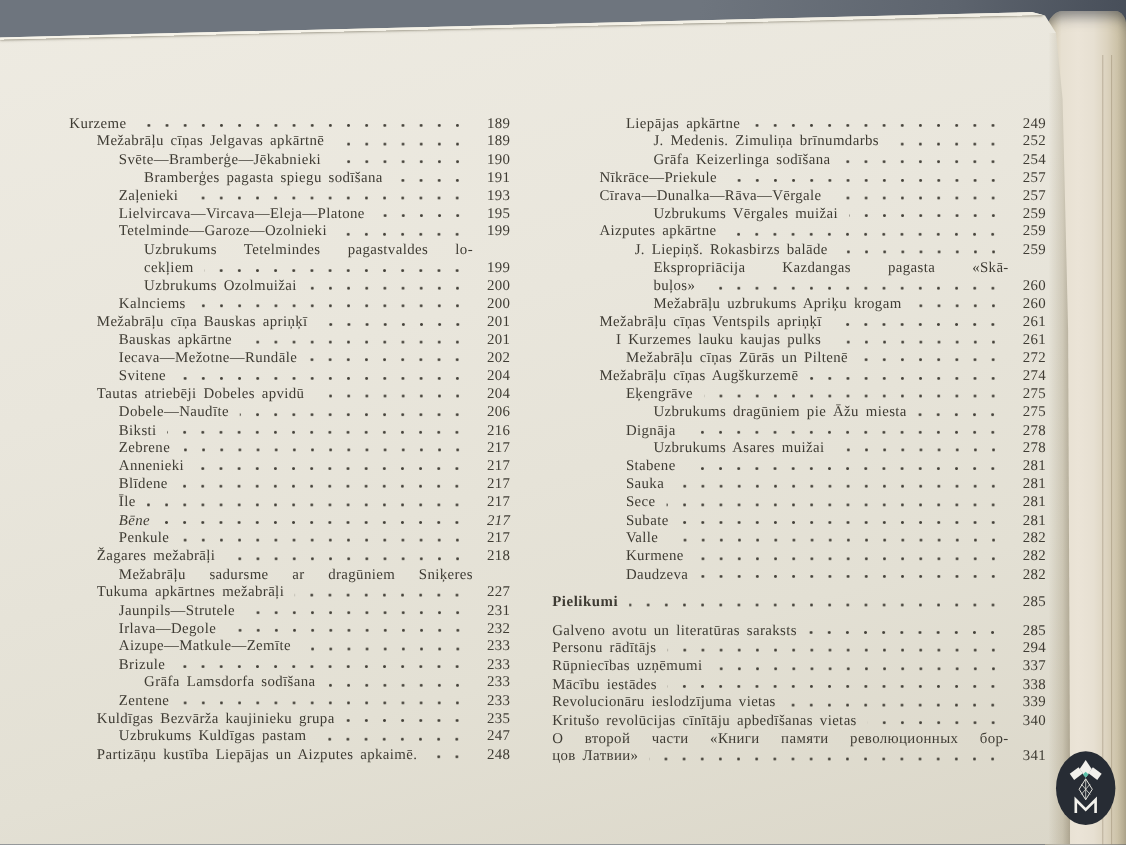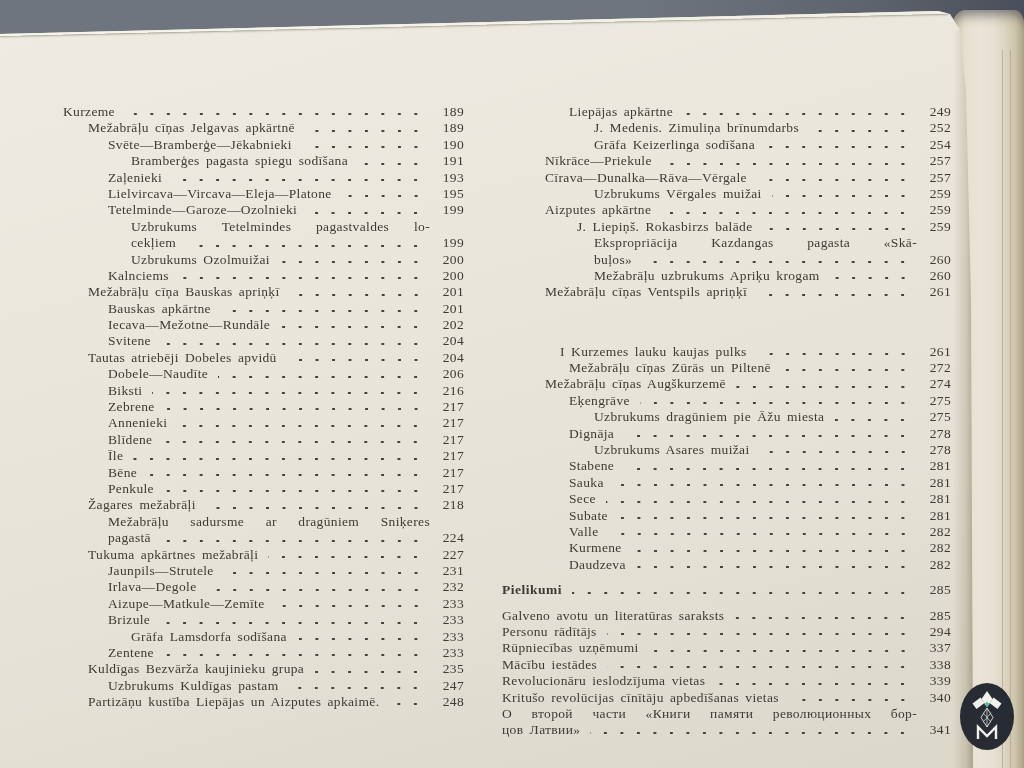--- a/index.html
+++ b/index.html
@@ -179,42 +179,37 @@
         <div class="toc-row" style="padding-left: 45px;">
           <span class="toc-text">Blīdene</span>
           <div class="leader"></div>
           <span class="toc-page">217</span>
         </div>
         <div class="toc-row" style="padding-left: 45px;">
           <span class="toc-text">Īle</span>
           <div class="leader"></div>
           <span class="toc-page">217</span>
         </div>
-        <div class="toc-row" style="padding-left: 45px;">
+        <div class="toc-row" style="padding-left: 45px; font-style: italic;">
           <span class="toc-text">Bēne</span>
           <div class="leader"></div>
           <span class="toc-page">217</span>
         </div>
         <div class="toc-row" style="padding-left: 45px;">
           <span class="toc-text">Penkule</span>
           <div class="leader"></div>
           <span class="toc-page">217</span>
         </div>
         <div class="toc-row" style="padding-left: 25px;">
           <span class="toc-text">Žagares mežabrāļi</span>
           <div class="leader"></div>
           <span class="toc-page">218</span>
         </div>
         <div class="toc-row" style="padding-left: 45px;">
           <span class="toc-text spread">Mežabrāļu sadursme ar dragūniem Sniķeres</span>
-        </div>
-        <div class="toc-row" style="padding-left: 45px;">
-          <span class="toc-text">pagastā</span>
-          <div class="leader"></div>
-          <span class="toc-page">224</span>
         </div>
         <div class="toc-row" style="padding-left: 25px;">
           <span class="toc-text">Tukuma apkārtnes mežabrāļi</span>
           <div class="leader"></div>
           <span class="toc-page">227</span>
         </div>
         <div class="toc-row" style="padding-left: 45px;">
           <span class="toc-text">Jaunpils—Strutele</span>
           <div class="leader"></div>
           <span class="toc-page">231</span>
@@ -312,21 +307,21 @@
         <div class="toc-row" style="padding-left: 92px;">
           <span class="toc-text">Mežabrāļu uzbrukums Apriķu krogam</span>
           <div class="leader"></div>
           <span class="toc-page">260</span>
         </div>
         <div class="toc-row" style="padding-left: 43px;">
           <span class="toc-text">Mežabrāļu cīņas Ventspils apriņķī</span>
           <div class="leader"></div>
           <span class="toc-page">261</span>
         </div>
-        <div class="toc-row" style="padding-left: 58px; margin-top: 43px;">
+        <div class="toc-row" style="padding-left: 58px;">
           <span class="toc-text">I Kurzemes lauku kaujas pulks</span>
           <div class="leader"></div>
           <span class="toc-page">261</span>
         </div>
         <div class="toc-row" style="padding-left: 67px;">
           <span class="toc-text">Mežabrāļu cīņas Zūrās un Piltenē</span>
           <div class="leader"></div>
           <span class="toc-page">272</span>
         </div>
         <div class="toc-row" style="padding-left: 43px;">

